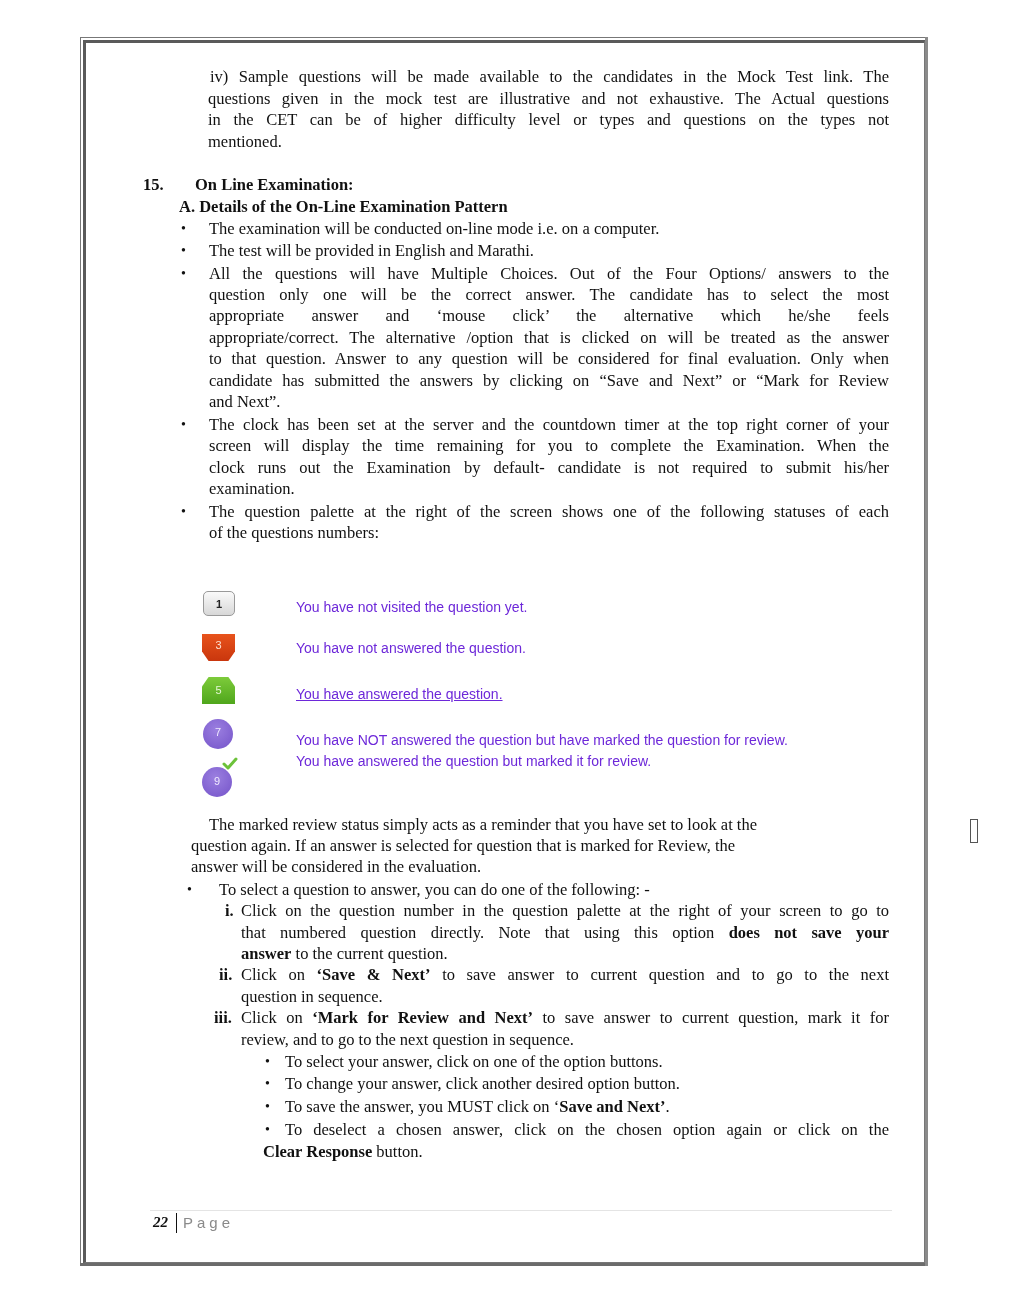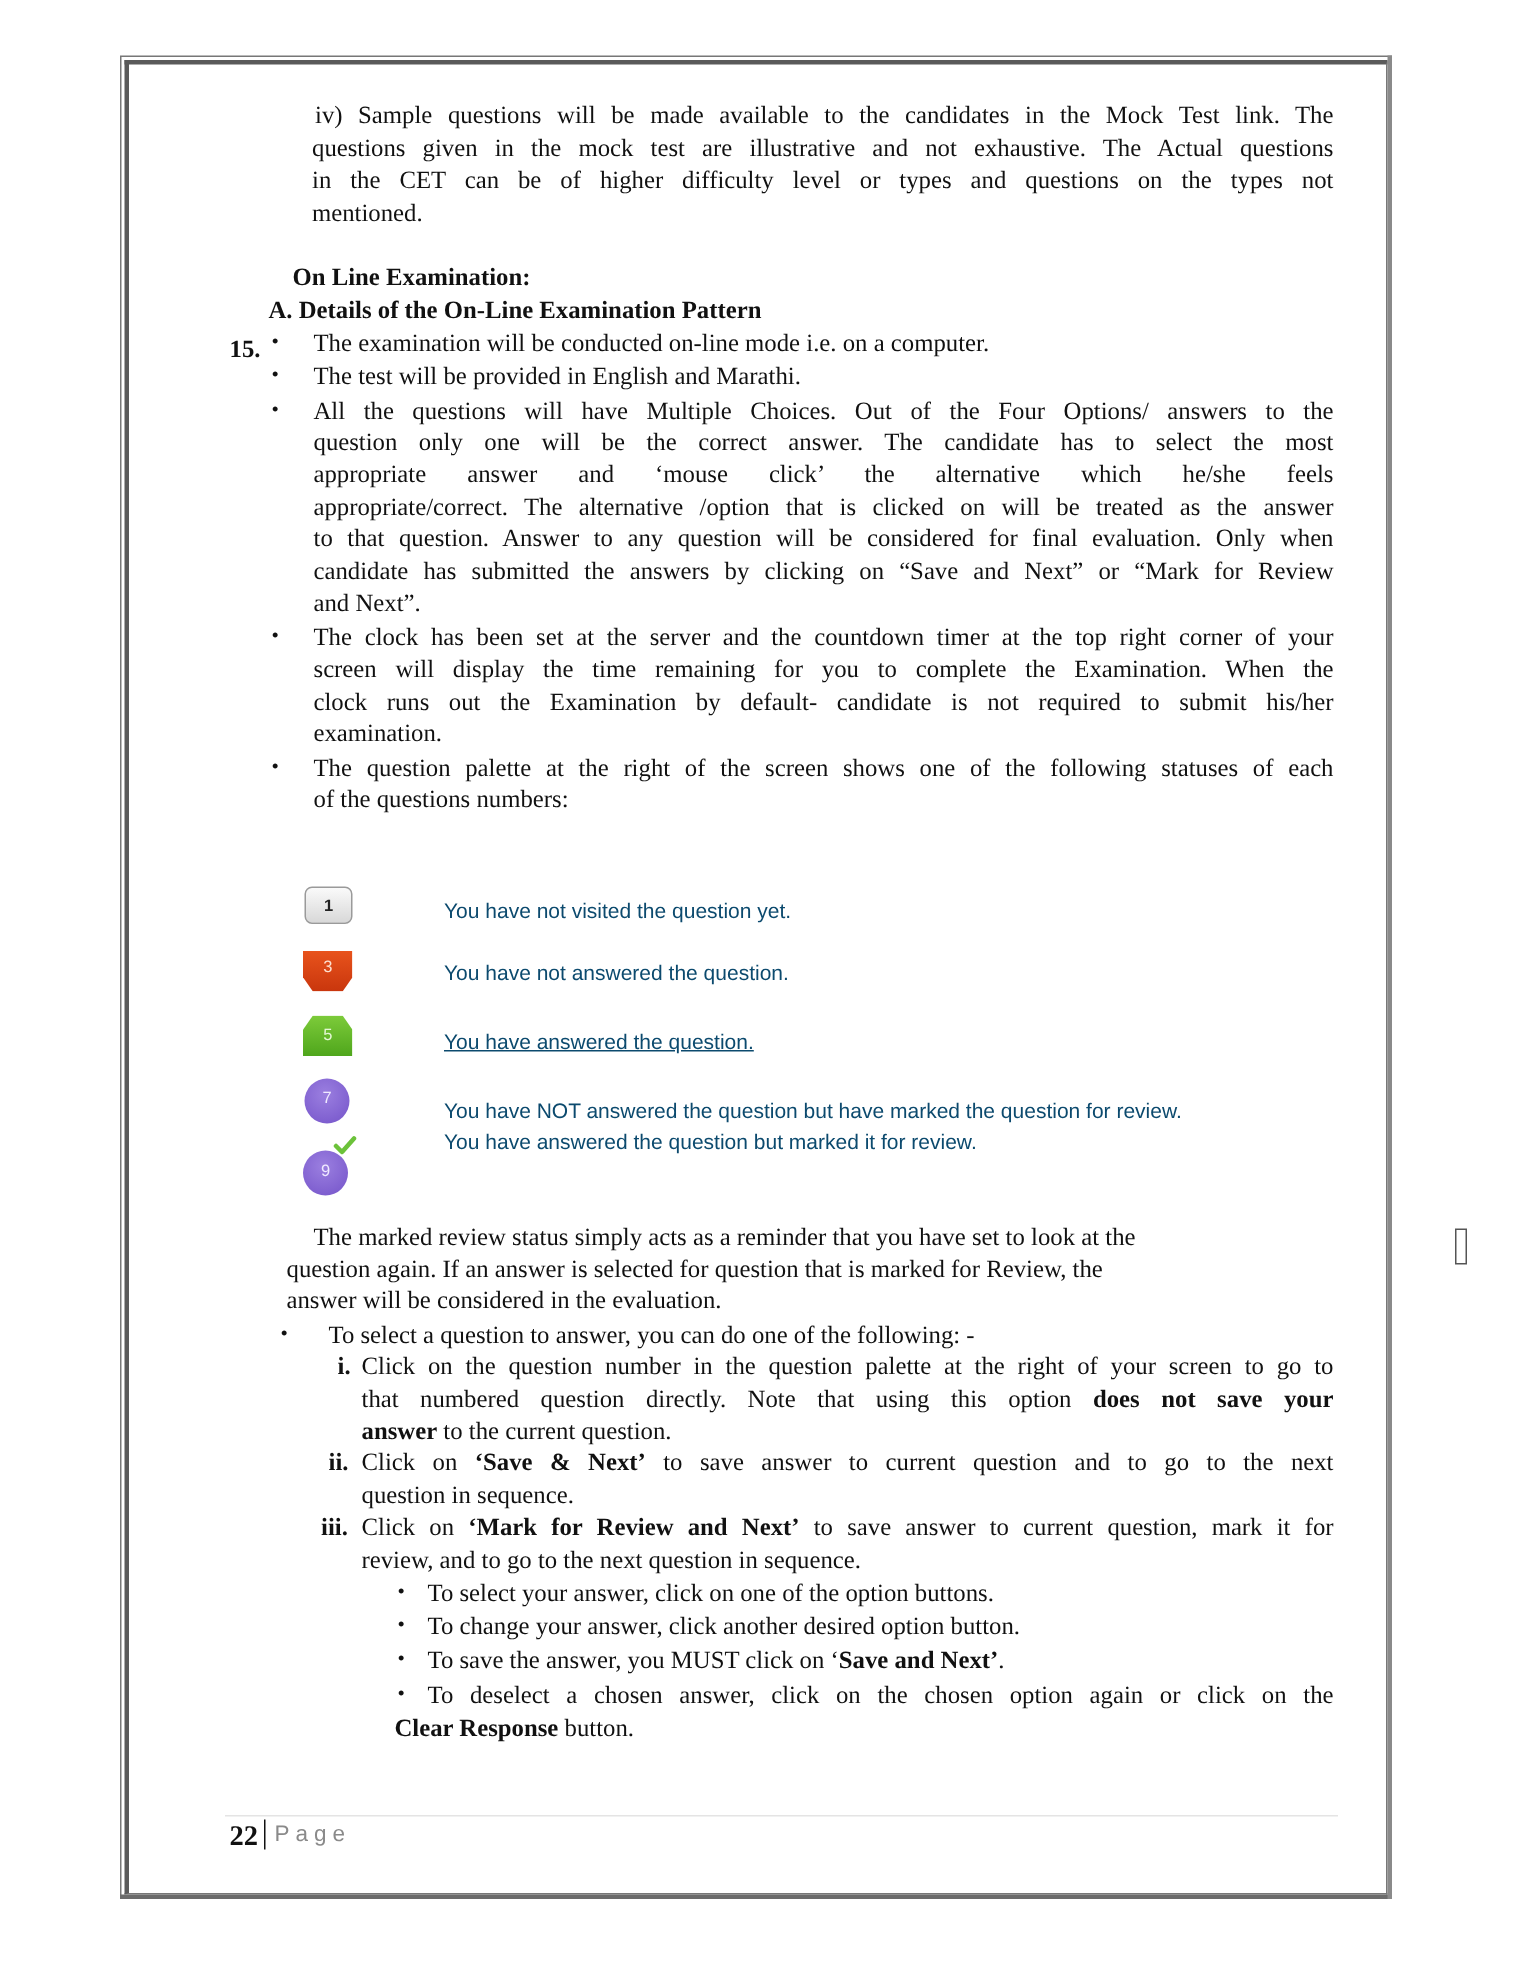--- a/index.html
+++ b/index.html
@@ -6,50 +6,50 @@
   body { width:1010px; height:1307px; position:relative; overflow:hidden; font-family:"Liberation Serif", serif; color:#111; }
   .frame-outer { position:absolute; left:80px; top:37px; width:848px; height:1229px; border:1px solid #777; box-sizing:border-box; }
   .frame-inner { position:absolute; left:83px; top:40px; width:842px; height:1223px; border-top:3px solid #5a5a5a; border-left:3px solid #5a5a5a; border-right:1px solid #777; border-bottom:1px solid #777; box-sizing:border-box; }
   .frame-br { position:absolute; left:80px; top:1263px; width:848px; height:3px; background:#6b6b6b; }
   .frame-rr { position:absolute; left:925px; top:37px; width:3px; height:1229px; background:#8a8a8a; }
   .t { position:absolute; font-size:16.5px; line-height:21.5px; white-space:nowrap; }
   .just { white-space:normal; text-align:justify; text-align-last:auto; }
   .jl { text-align-last:justify; }
   .bold { font-weight:bold; }
   .bullet { position:absolute; font-size:14px; line-height:21.5px; }
-  .sans { font-family:"Liberation Sans", sans-serif; font-size:14px; line-height:18px; position:absolute; white-space:nowrap; color:#0c4a6e; }
+  .sans { font-family:"Liberation Sans", sans-serif; font-size:14px; line-height:18px; position:absolute; white-space:nowrap; color:#6d28d9; }
   .ico { position:absolute; display:flex; align-items:center; justify-content:center; font-family:"Liberation Sans", sans-serif; font-size:11px; box-sizing:border-box; }
   .ico-notvisited { left:203px; top:591px; width:32px; height:25px; border:1px solid #9a9a9a; border-radius:5px; background:linear-gradient(#fafafa,#d8d8d8); color:#222; font-weight:bold; }
   .ico-notanswered { left:202px; top:634px; width:33px; height:27px; background:linear-gradient(#e8531c,#c9360d); color:#fde0d0; clip-path:polygon(0 0,100% 0,100% 65%,80% 100%,20% 100%,0 65%); }
   .ico-answered { left:202px; top:677px; width:33px; height:27px; background:linear-gradient(#7dcb3a,#4fa61c); color:#e4f7d4; clip-path:polygon(20% 0,80% 0,100% 35%,100% 100%,0 100%,0 35%); }
   .ico-marked { left:203px; top:719px; width:30px; height:30px; border-radius:50%; background:radial-gradient(circle at 45% 35%,#9b7fe0,#7453c9); color:#efe9ff; }
   .ico-answered-marked { left:202px; top:767px; width:30px; height:30px; border-radius:50%; background:radial-gradient(circle at 45% 35%,#9b7fe0,#7453c9); color:#efe9ff; }
   .check { position:absolute; left:222px; top:757px; width:16px; height:14px; }
   .footer-rule { position:absolute; left:150px; top:1210px; width:742px; height:1px; background:#e4e4e4; }
-  .pg-num { position:absolute; left:153px; top:1214px; font-size:19px; font-weight:bold; font-family:"Liberation Serif", serif; }
+  .pg-num { position:absolute; left:153px; top:1214px; font-size:15px; font-weight:bold; font-family:"Liberation Serif", serif;font-style:italic; }
   .pg-bar { position:absolute; left:176px; top:1213px; width:1px; height:20px; background:#111; }
   .pg-word { position:absolute; left:183px; top:1214px; font-family:"Liberation Sans", sans-serif; font-size:15px; letter-spacing:4px; color:#8a8a8a; }
   .tofu { position:absolute; left:970px; top:819px; width:8px; height:24px; border:1.5px solid #555; box-sizing:border-box; }
 </style>
 </head>
 <body>
 
 <div class="frame-outer"></div>
 <div class="frame-inner"></div>
 <div class="frame-br"></div>
 <div class="frame-rr"></div>
 
 <div>
   <div class="t just jl" style="left:210px; top:66px; width:679px;">iv) Sample questions will be made available to the candidates in the Mock Test link.  The</div>
   <div class="t just jl" style="left:208px; top:88px; width:681px;">questions given in the mock test are illustrative and not exhaustive. The Actual questions</div>
   <div class="t just jl" style="left:208px; top:109px; width:681px;">in the CET can be of higher difficulty level or types and questions on the types not</div>
   <div class="t" style="left:208px; top:131px;">mentioned.</div>
 </div>
 
-<div class="t bold" style="left:153px; top:174px;margin-top:48px;">15.</div>
+<div class="t bold" style="left:143px; top:174px;">15.</div>
 <div class="t bold" style="left:195px; top:174px;">On Line Examination:</div>
 <div class="t bold" style="left:168px; top:196px;margin-left:11px;">A. Details of the On-Line Examination Pattern</div>
 
 <div>
   <span class="bullet" style="left:181px; top:218px;">•</span>
   <div class="t" style="left:209px; top:218px;">The examination will be conducted on-line mode i.e. on a computer.</div>
 
   <span class="bullet" style="left:181px; top:240px;">•</span>
   <div class="t" style="left:209px; top:240px;">The test will be provided in English and Marathi.</div>
 

